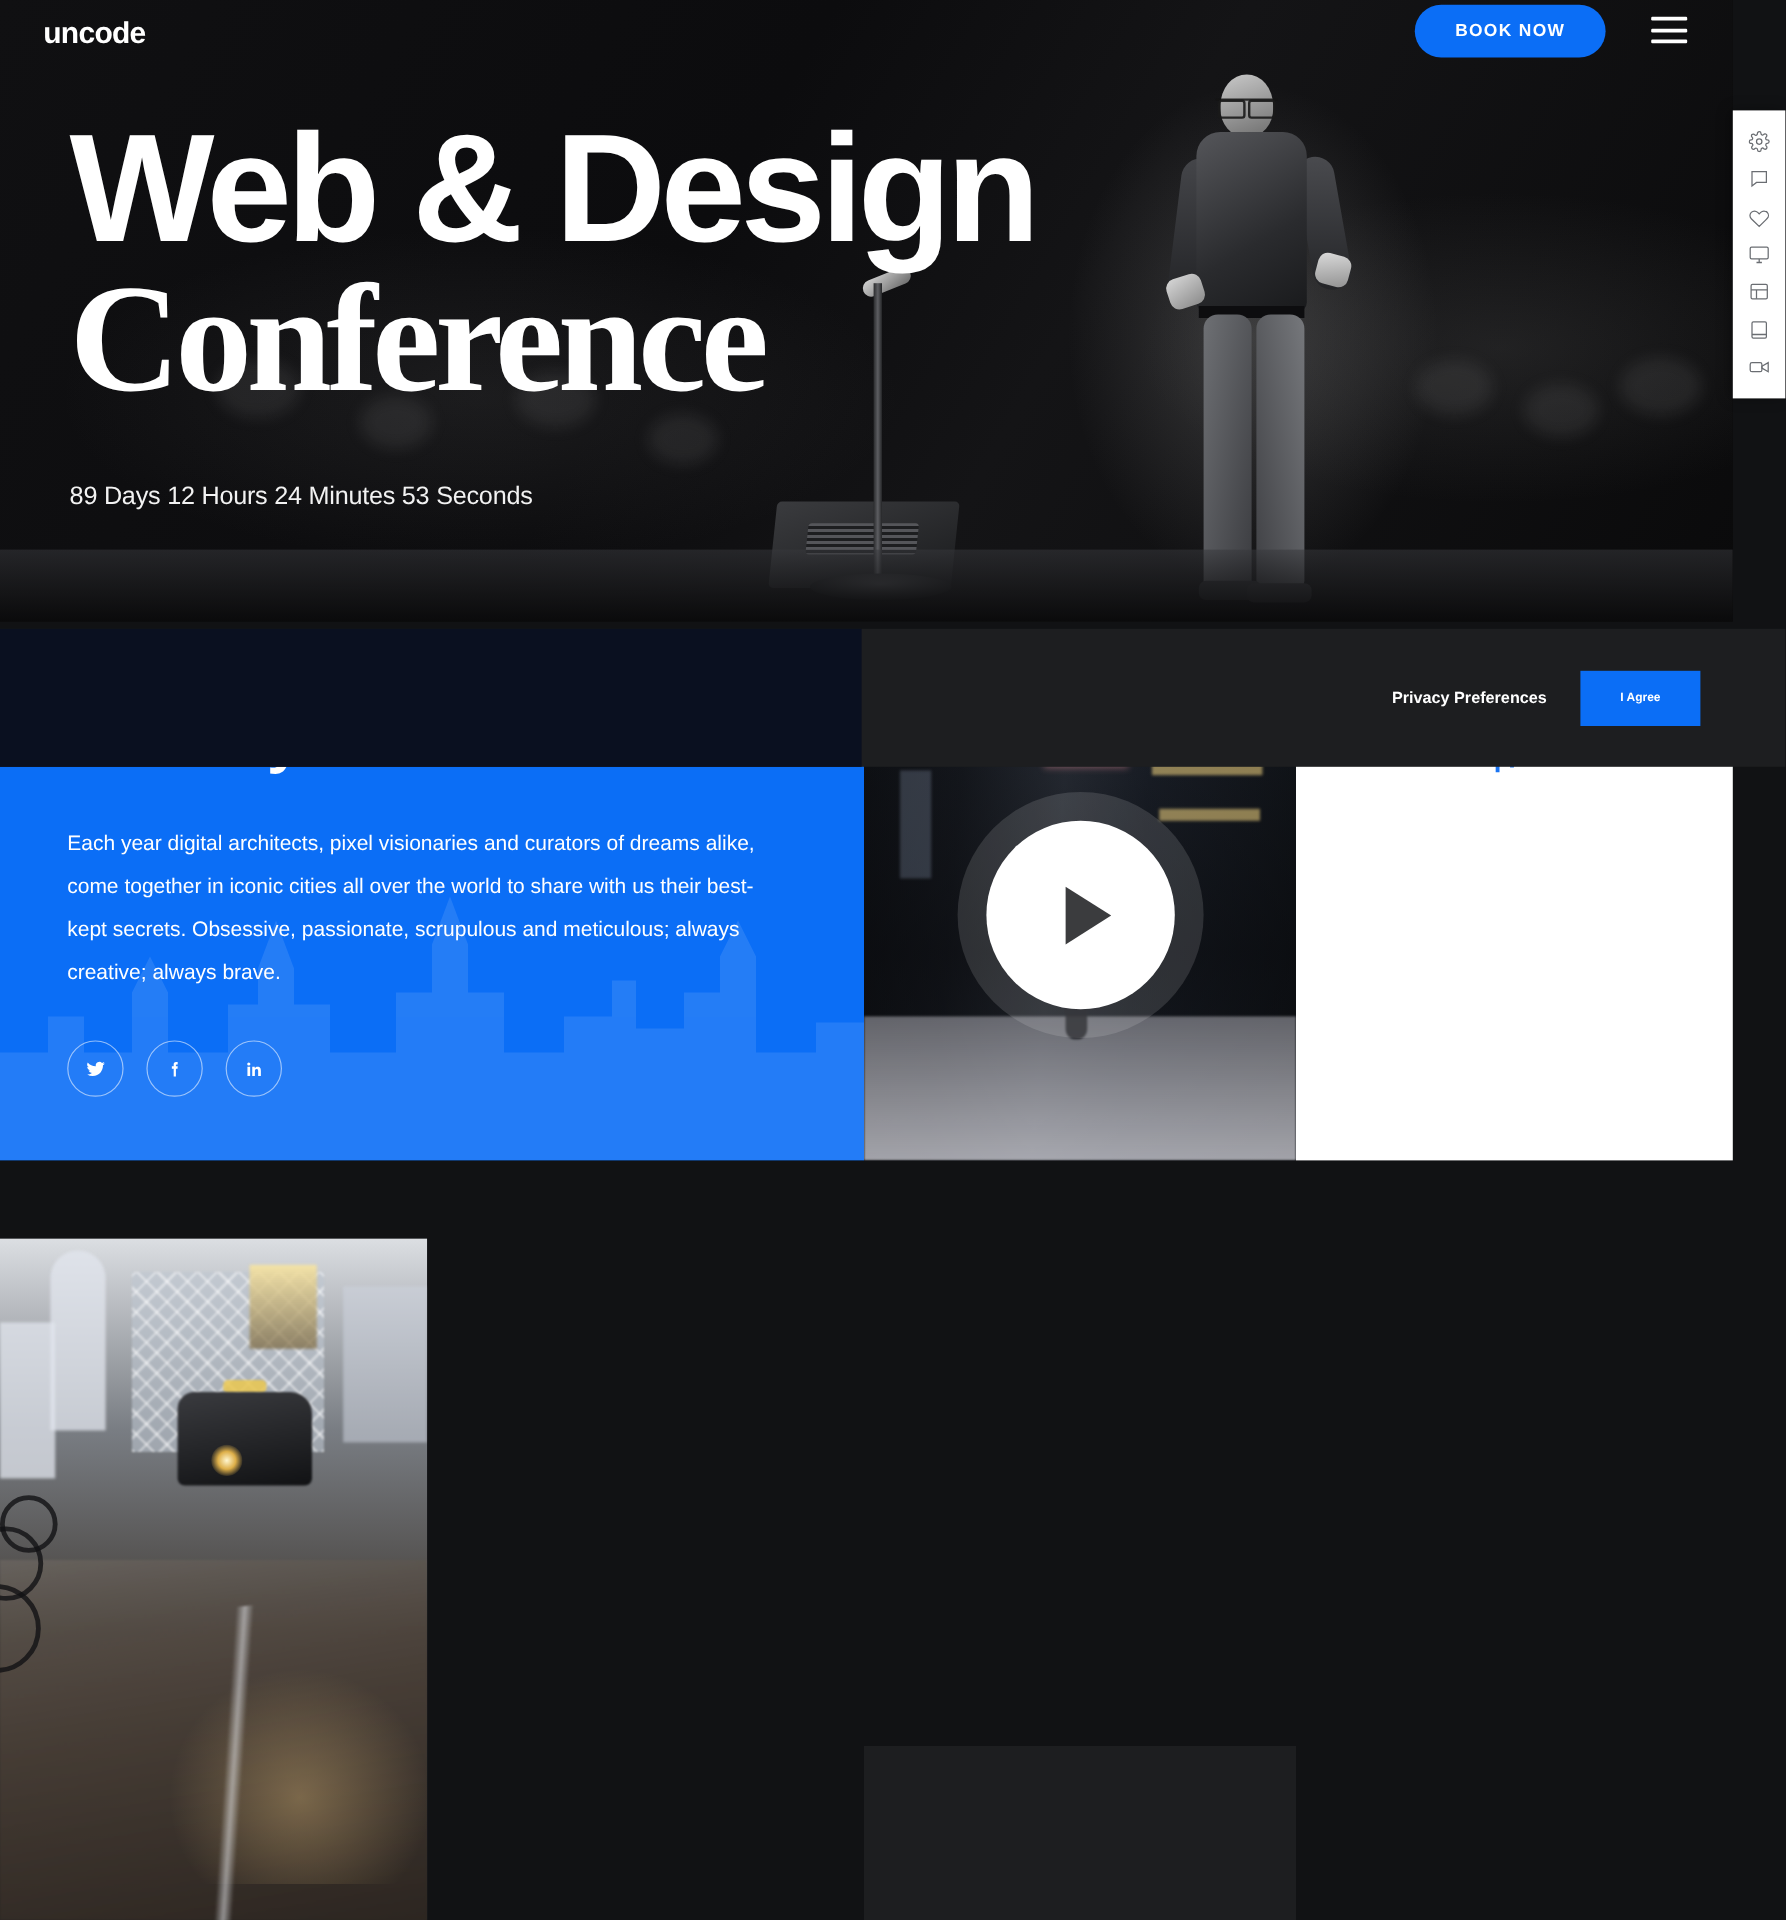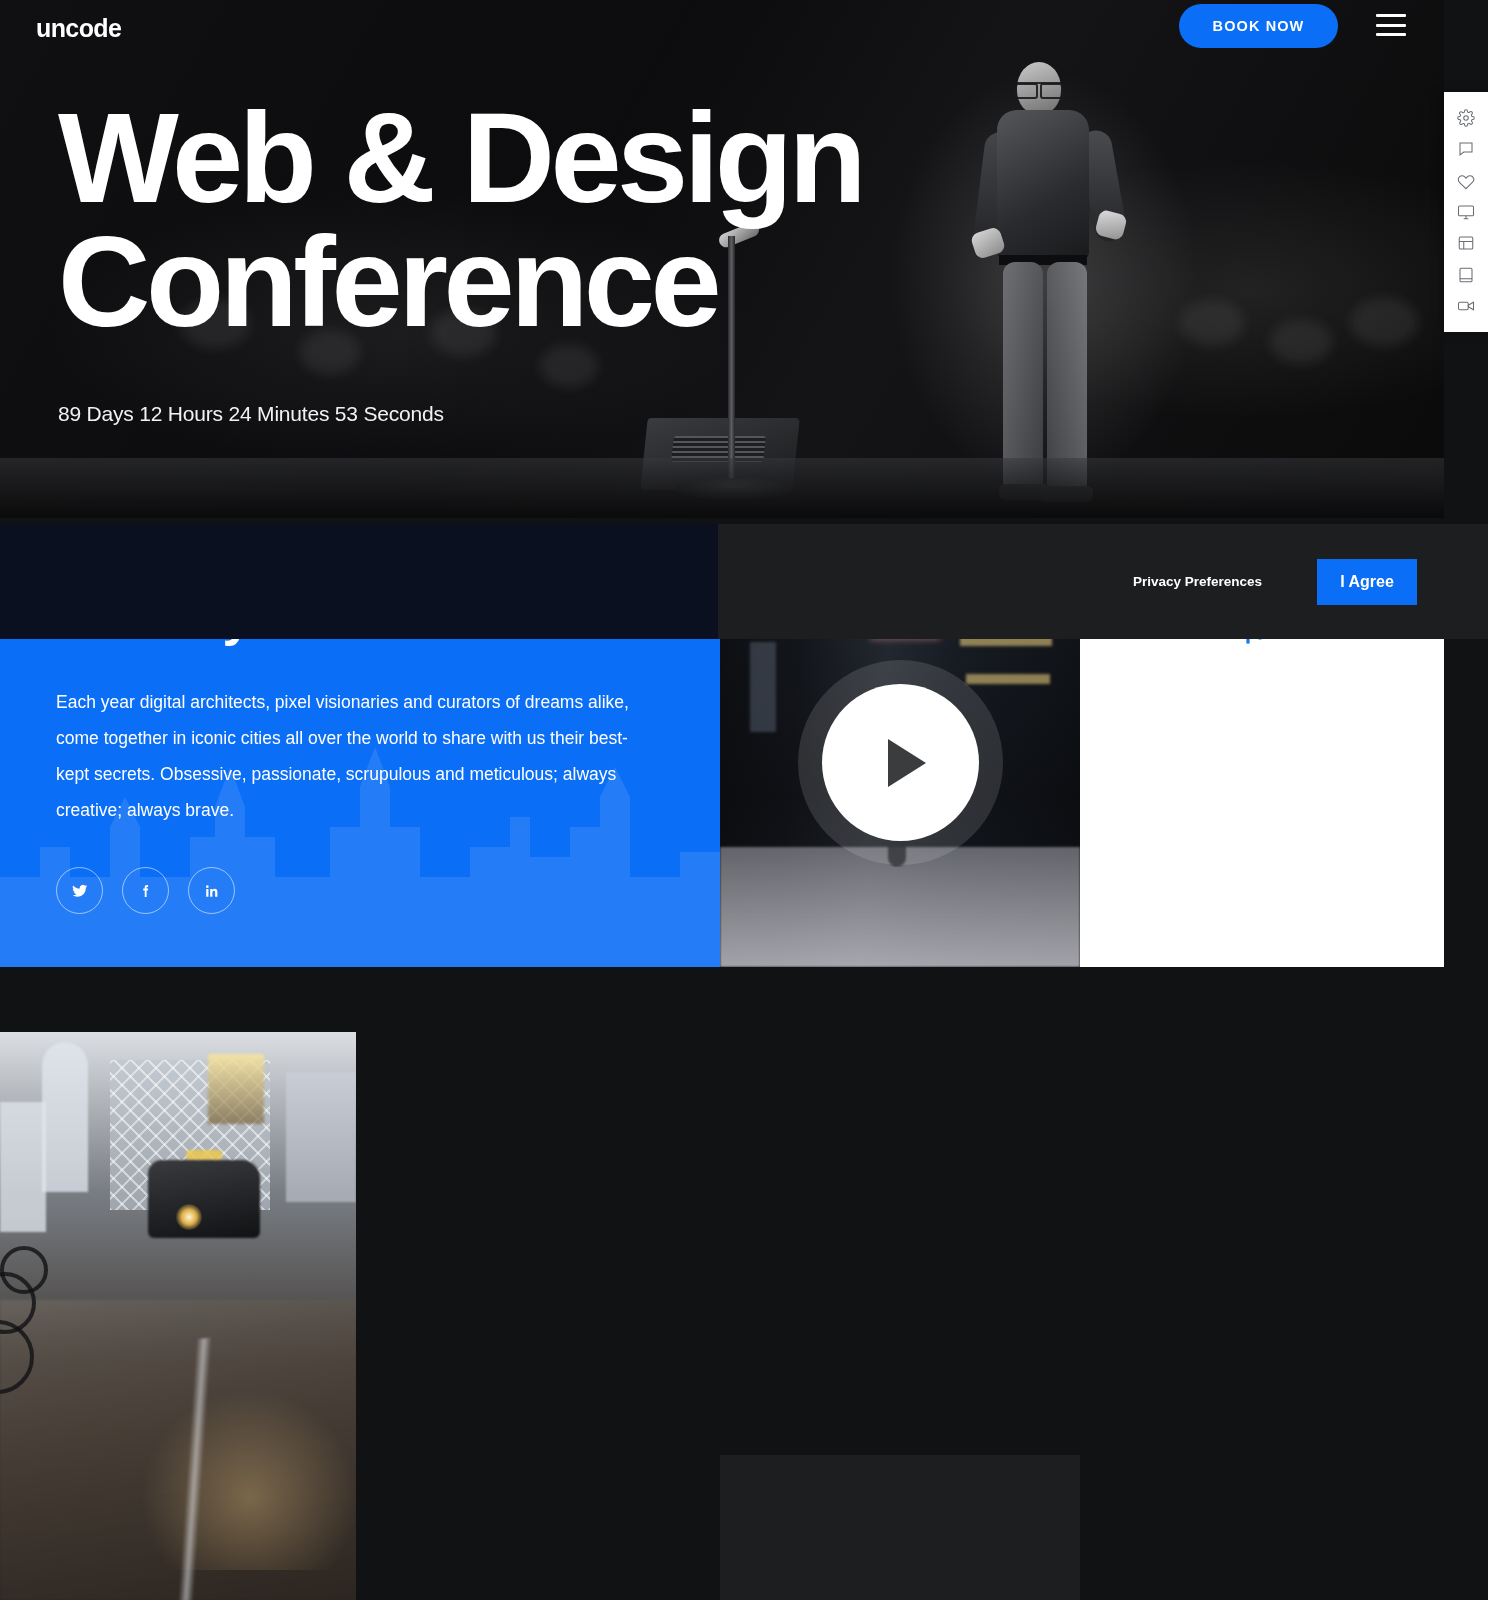--- a/index.html
+++ b/index.html
@@ -68,41 +68,41 @@
     letter-spacing:-0.6px; z-index:30; }
   .book-now { position:absolute; right:150px; top:4px; width:159px; height:44px; border-radius:22px;
     background:#0b6ef6; color:#fff; font-size:14.5px; font-weight:700; letter-spacing:1.1px;
     display:flex; align-items:center; justify-content:center; border:none; cursor:pointer; z-index:30; }
   .hamburger { position:absolute; right:82px; top:14px; width:30px; height:22px; z-index:30; cursor:pointer;
     display:flex; flex-direction:column; justify-content:space-between; }
   .hamburger span { display:block; height:3px; background:#fff; border-radius:1px; }
 
   .hero-title { position:absolute; left:58px; top:96px; z-index:20;
     font-size:128px; line-height:0.97; font-weight:700; color:#fff; letter-spacing:-4.5px; }
-  .hero-title .l2 { display:block; }
+  .hero-title .l2 { display:block;font-family:Liberation Serif, serif; }
   .countdown { position:absolute; left:58px; top:402px; z-index:20;
     font-size:21px; color:#f2f2f2; font-weight:400; letter-spacing:-0.2px; }
 
   
   .rail { position:absolute; right:0px; top:92px; width:44px; height:240px; background:#fff;
     box-shadow:-2px 0 10px rgba(0,0,0,.35); z-index:40;
     display:flex; flex-direction:column; align-items:center; justify-content:space-around; padding:10px 0; }
   .rail-btn { width:22px; height:22px; display:flex; align-items:center; justify-content:center; cursor:pointer; }
   .rail-btn svg { width:18px; height:18px; stroke:#6a6d72; fill:none; stroke-width:1.4; }
 
   
   .cookie { position:absolute; left:0; top:524px; width:1488px; height:115px;
     background:#1d1e20; z-index:60; display:flex; align-items:center; }
   .cookie-left { position:absolute; left:0; top:0; width:718px; height:115px; background:#0a1020; }
   .cookie-text { position:relative; z-index:2; width:1085px; margin-left:31px;
     font-size:13.2px; line-height:1.85; color:#e8e8e8; }
   .cookie-actions { position:absolute; right:71px; top:0; height:115px; display:flex; align-items:center; gap:28px; z-index:2; }
   .privacy-pref { font-size:13.5px; color:#fff; font-weight:600; cursor:pointer; background:none; border:none; font-family:inherit; }
-  .agree-btn { width:100px; height:46px; background:#0b6ef6; color:#fff; font-size:16px; font-weight:600;
-    border:none; cursor:pointer; font-family:inherit;margin-left:27px; }
+  .agree-btn { width:100px; height:46px; background:#0b6ef6; color:#fff; font-size:10px; font-weight:600;
+    border:none; cursor:pointer; font-family:inherit; }
 
   
   .mid { position:absolute; left:0; top:582px; width:1141px; height:385px; }
   .blue-panel { position:absolute; left:0; top:0; width:720px; height:385px; background:#0b6ef6; overflow:hidden; }
   .skyline { position:absolute; left:0; bottom:0; width:720px; height:260px; opacity:.10; }
   .blue-h2 { position:absolute; left:58px; top:5px; font-size:52px; font-weight:700; color:#fff; letter-spacing:-1.8px; }
   .blue-p { position:absolute; left:56px; top:103px; width:600px;
     font-size:17.5px; line-height:2.05; color:#ffffff; }
   .socials { position:absolute; left:56px; top:285px; display:flex; gap:19px; }
   .soc { width:47px; height:47px; border-radius:50%; border:1px solid rgba(255,255,255,.55);

